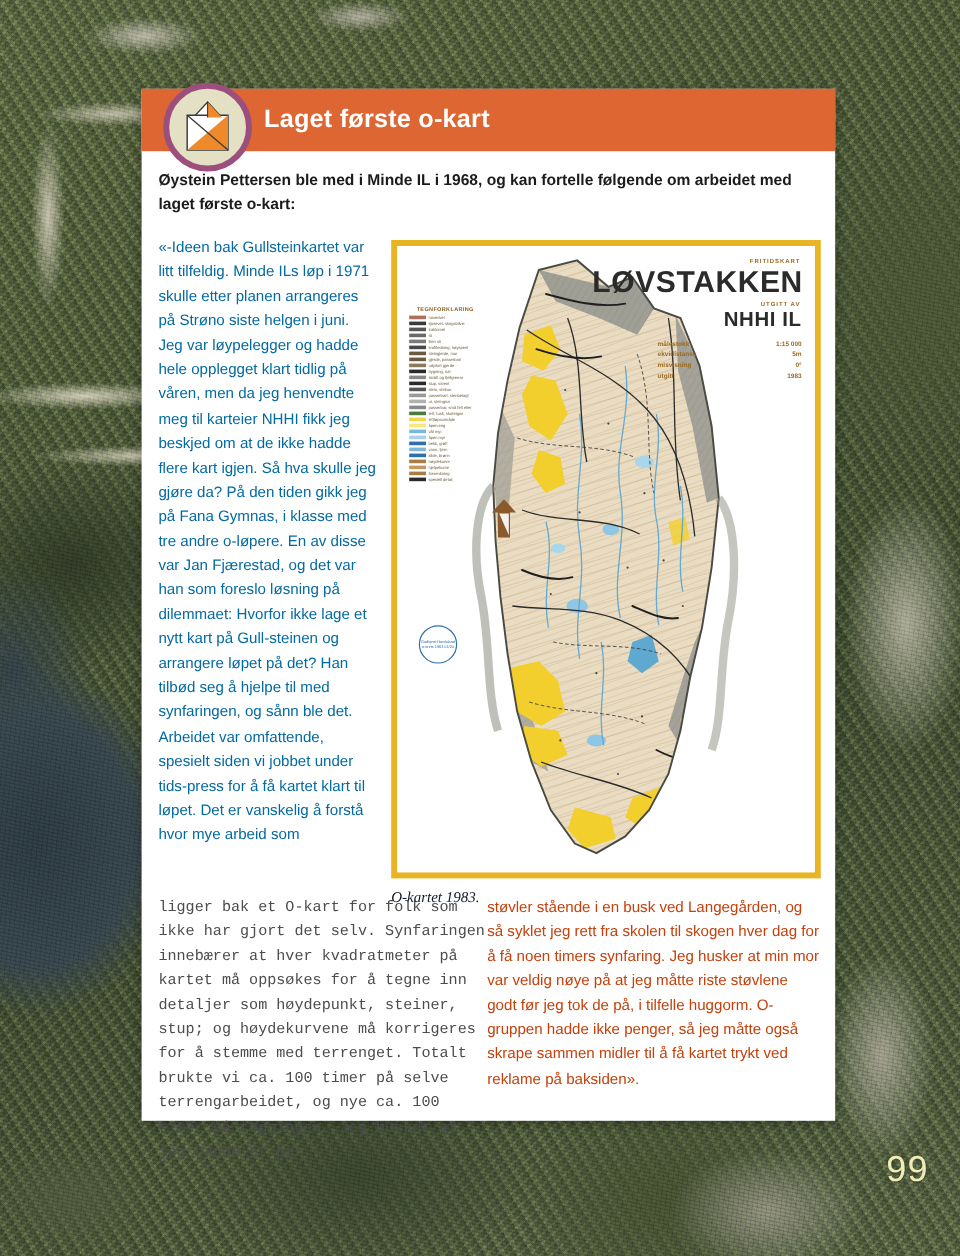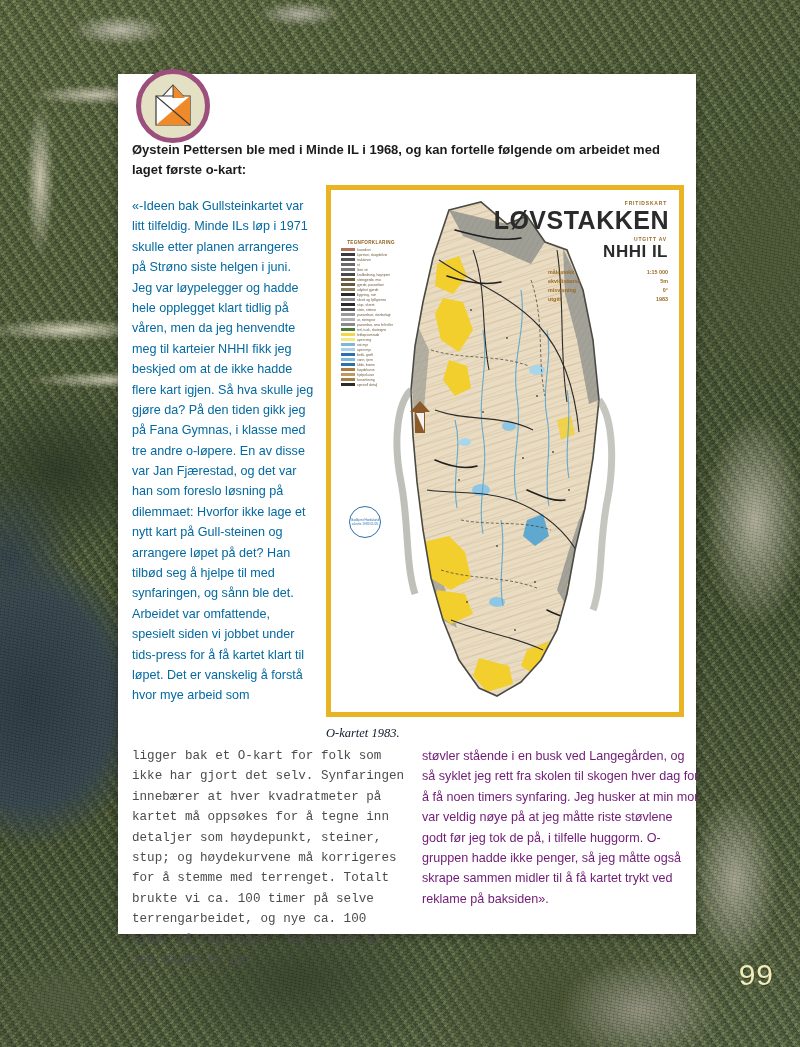--- a/index.html
+++ b/index.html
@@ -146,31 +146,30 @@
     font-size: 12.6px;
     line-height: 1.62;
     font-family: Liberation Mono, monospace;
   }
 
   
   #col-right {
     position: absolute;
     left: 288px; top: 672px;
     width: 278px;
-    color: #701a75;
+    color: #c2410c;
     font-size: 12.6px;
     line-height: 1.62;
     font-family: "Liberation Sans", sans-serif;
-    margin-left: 16px;
   }
 
   
   #figure {
     position: absolute;
-    left: 208px; top: 111px;
+    left: 208px; top: 126px;
     width: 306px;
   }
   #map-frame {
     width: 358px; height: 532px;
     border: 5px solid #e8b424;
     background: #ffffff;
     position: relative;
     overflow: hidden;
   }
   #caption {
@@ -265,20 +264,23 @@
 <body>
 
 <div id="page">
 
   <div id="aerial"></div>
 
   <div id="pagenum">99</div>
 
   <div id="panel">
 
+    <div id="header-bar">
+      <div id="header-title">Laget første o-kart</div>
+    </div>
 
     <div id="badge">
       <svg width="42" height="46" viewBox="0 0 42 46">
         <polygon points="21,2 33,15 9,15" fill="#ffffff" stroke="#3a3a3a" stroke-width="1.1"></polygon>
         <polygon points="4,13 38,13 38,42 4,42" fill="#ffffff" stroke="#3a3a3a" stroke-width="1.2"></polygon>
         <polygon points="38,13 38,42 4,42" fill="#ef8a2a"></polygon>
         <polygon points="21,2 33,15 21,15" fill="#ef8a2a"></polygon>
         <line x1="4" y1="13" x2="38" y2="42" stroke="#3a3a3a" stroke-width="1.1"></line>
         <line x1="21" y1="2" x2="21" y2="15" stroke="#3a3a3a" stroke-width="0.9"></line>
       </svg>

